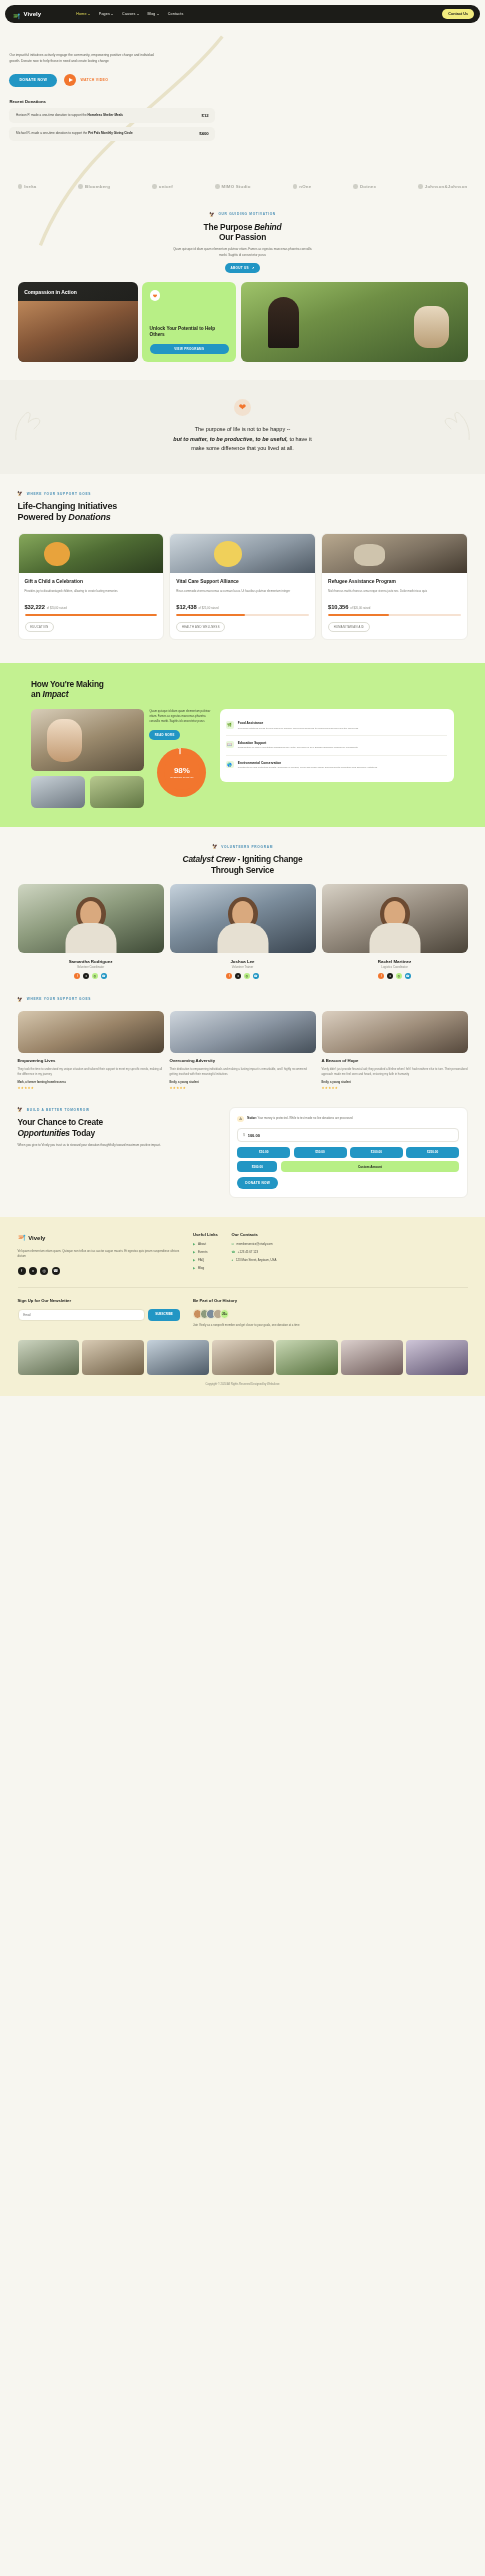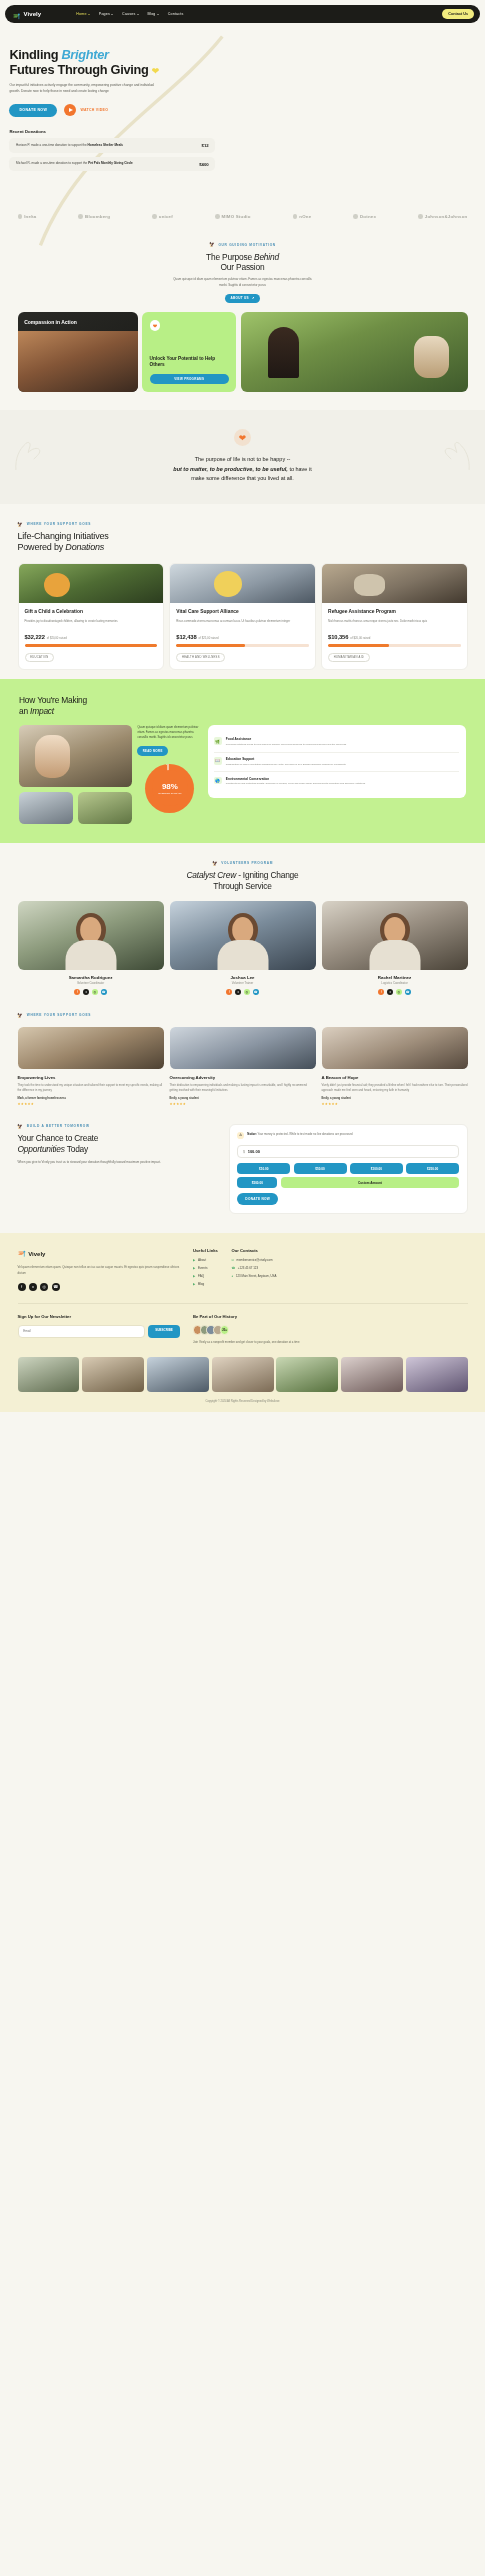--- a/index.html
+++ b/index.html
@@ -105,21 +105,21 @@
   .logos {
     display:flex; justify-content:space-between; align-items:center;
     padding:20px 17.5px 16px; margin-top:23px;
   }
   .logo-item { font-size:4.4px; color:#a9a9a0; letter-spacing:0.2px; display:flex; align-items:center; gap:2px; font-weight:600;}
   .logo-dot { width:4.7px;height:4.7px;border-radius:50%;background:#cfcfc6; }
 
   
   .eyebrow { display:flex; align-items:center; gap:2.7px; font-size:3.2px; letter-spacing:0.7px; color:#4a8fb5; font-weight:600; }
   .eyebrow .bird { color:#3fa9d4; font-size:4.7px; }
-  h2.sec-title { font-size:9px; line-height:1.25; font-weight:400; letter-spacing:-0.2px; }
+  h2.sec-title { font-size:9px; line-height:1.25; font-weight:700; letter-spacing:-0.2px; }
   h2.sec-title .it { font-style:italic; }
   .body-sm { font-size:3px; line-height:1.8; color:#6a6a62; }
 
   
   .purpose { padding:6.7px 17.5px 0; }
   .purpose-head { text-align:center; max-width:142px; margin:0 auto; }
   .purpose-head .eyebrow { justify-content:center; margin-bottom:4.7px; }
   .purpose-head h2 { font-size:8.4px; }
   .purpose-head p { margin-top:4.7px; }
   .about-btn {
@@ -180,21 +180,21 @@
   .card-amt { font-size:5.8px; font-weight:700; letter-spacing:-0.1px; }
   .card-of { font-size:2.8px; color:#8c8c84; }
   .prog { height:2.3px; border-radius:1.3px; background:#f6e2d2; margin-top:4px; overflow:hidden; }
   .prog > i { display:block; height:100%; background:#ef7a2c; border-radius:1.3px; }
   .tag {
     margin-top:6px; display:inline-block; font-size:2.7px; letter-spacing:0.3px;
     border:0.7px solid #ddddd4; color:#6a6a62; border-radius:5.4px; padding:2.4px 4.7px;
   }
 
   
-  .impact { margin-top:9px; background:#c3f191; padding:16px 19px 19px; position:relative; overflow:hidden; }
+  .impact { margin-top:23px; background:#c3f191; padding:16px 31px 19px; position:relative; overflow:hidden; }
   .impact h2 { font-size:8.4px; }
   .impact-grid { display:flex; gap:5.4px; margin-top:9.4px; align-items:flex-start; }
   .imp-left { width:113px; }
   .imp-photo-main { height:62px;border-radius:5.4px;background:linear-gradient(160deg,#d8cdb8 0%,#9b8a6d 50%,#5a4f3c 100%); position:relative; overflow:hidden;}
   .imp-photo-main .m1{position:absolute;left:14%;top:16%;width:35px;height:43px;border-radius:15px;background:linear-gradient(180deg,#f0ddc6,#c29a72);}
   .imp-photo-sm { margin-top:4.7px; display:flex; gap:4.7px; }
   .imp-photo-sm > div { flex:1;height:32px;border-radius:5.4px; }
   .ps1{background:linear-gradient(160deg,#c9d2d8,#6d7780);}
   .ps2{background:linear-gradient(160deg,#b8c98f,#5f7442);}
   .imp-mid { width:65px; }
@@ -352,24 +352,20 @@
       </div>
       <div class="nav-cta">Contact Us</div>
     </div>
   </div>
 
   <div class="hero">
     <svg class="hero-swirl" viewBox="0 0 720 420">
       <path d="M330 20 C250 120, 120 180, 60 330" stroke="#e8e2c8" stroke-width="5" fill="none"></path>
     </svg>
     <div class="hero-left">
-      <h1 class="hero-title">
-        <span>Kindling </span><span class="em">Brighter</span><br>
-        <span>Futures Through Giving </span><span class="heart">❤</span>
-      </h1>
       <p class="hero-sub">Our impactful initiatives actively engage the community, empowering positive change and individual growth. Donate now to help those in need and create lasting change</p>
       <div class="hero-btns">
         <div class="btn-primary">DONATE NOW</div>
         <div class="watch">
           <span class="play-circle">
               <i class="play-tri"></i>
             </span>
           <span class="watch-label">WATCH VIDEO</span>
         </div>
       </div>

